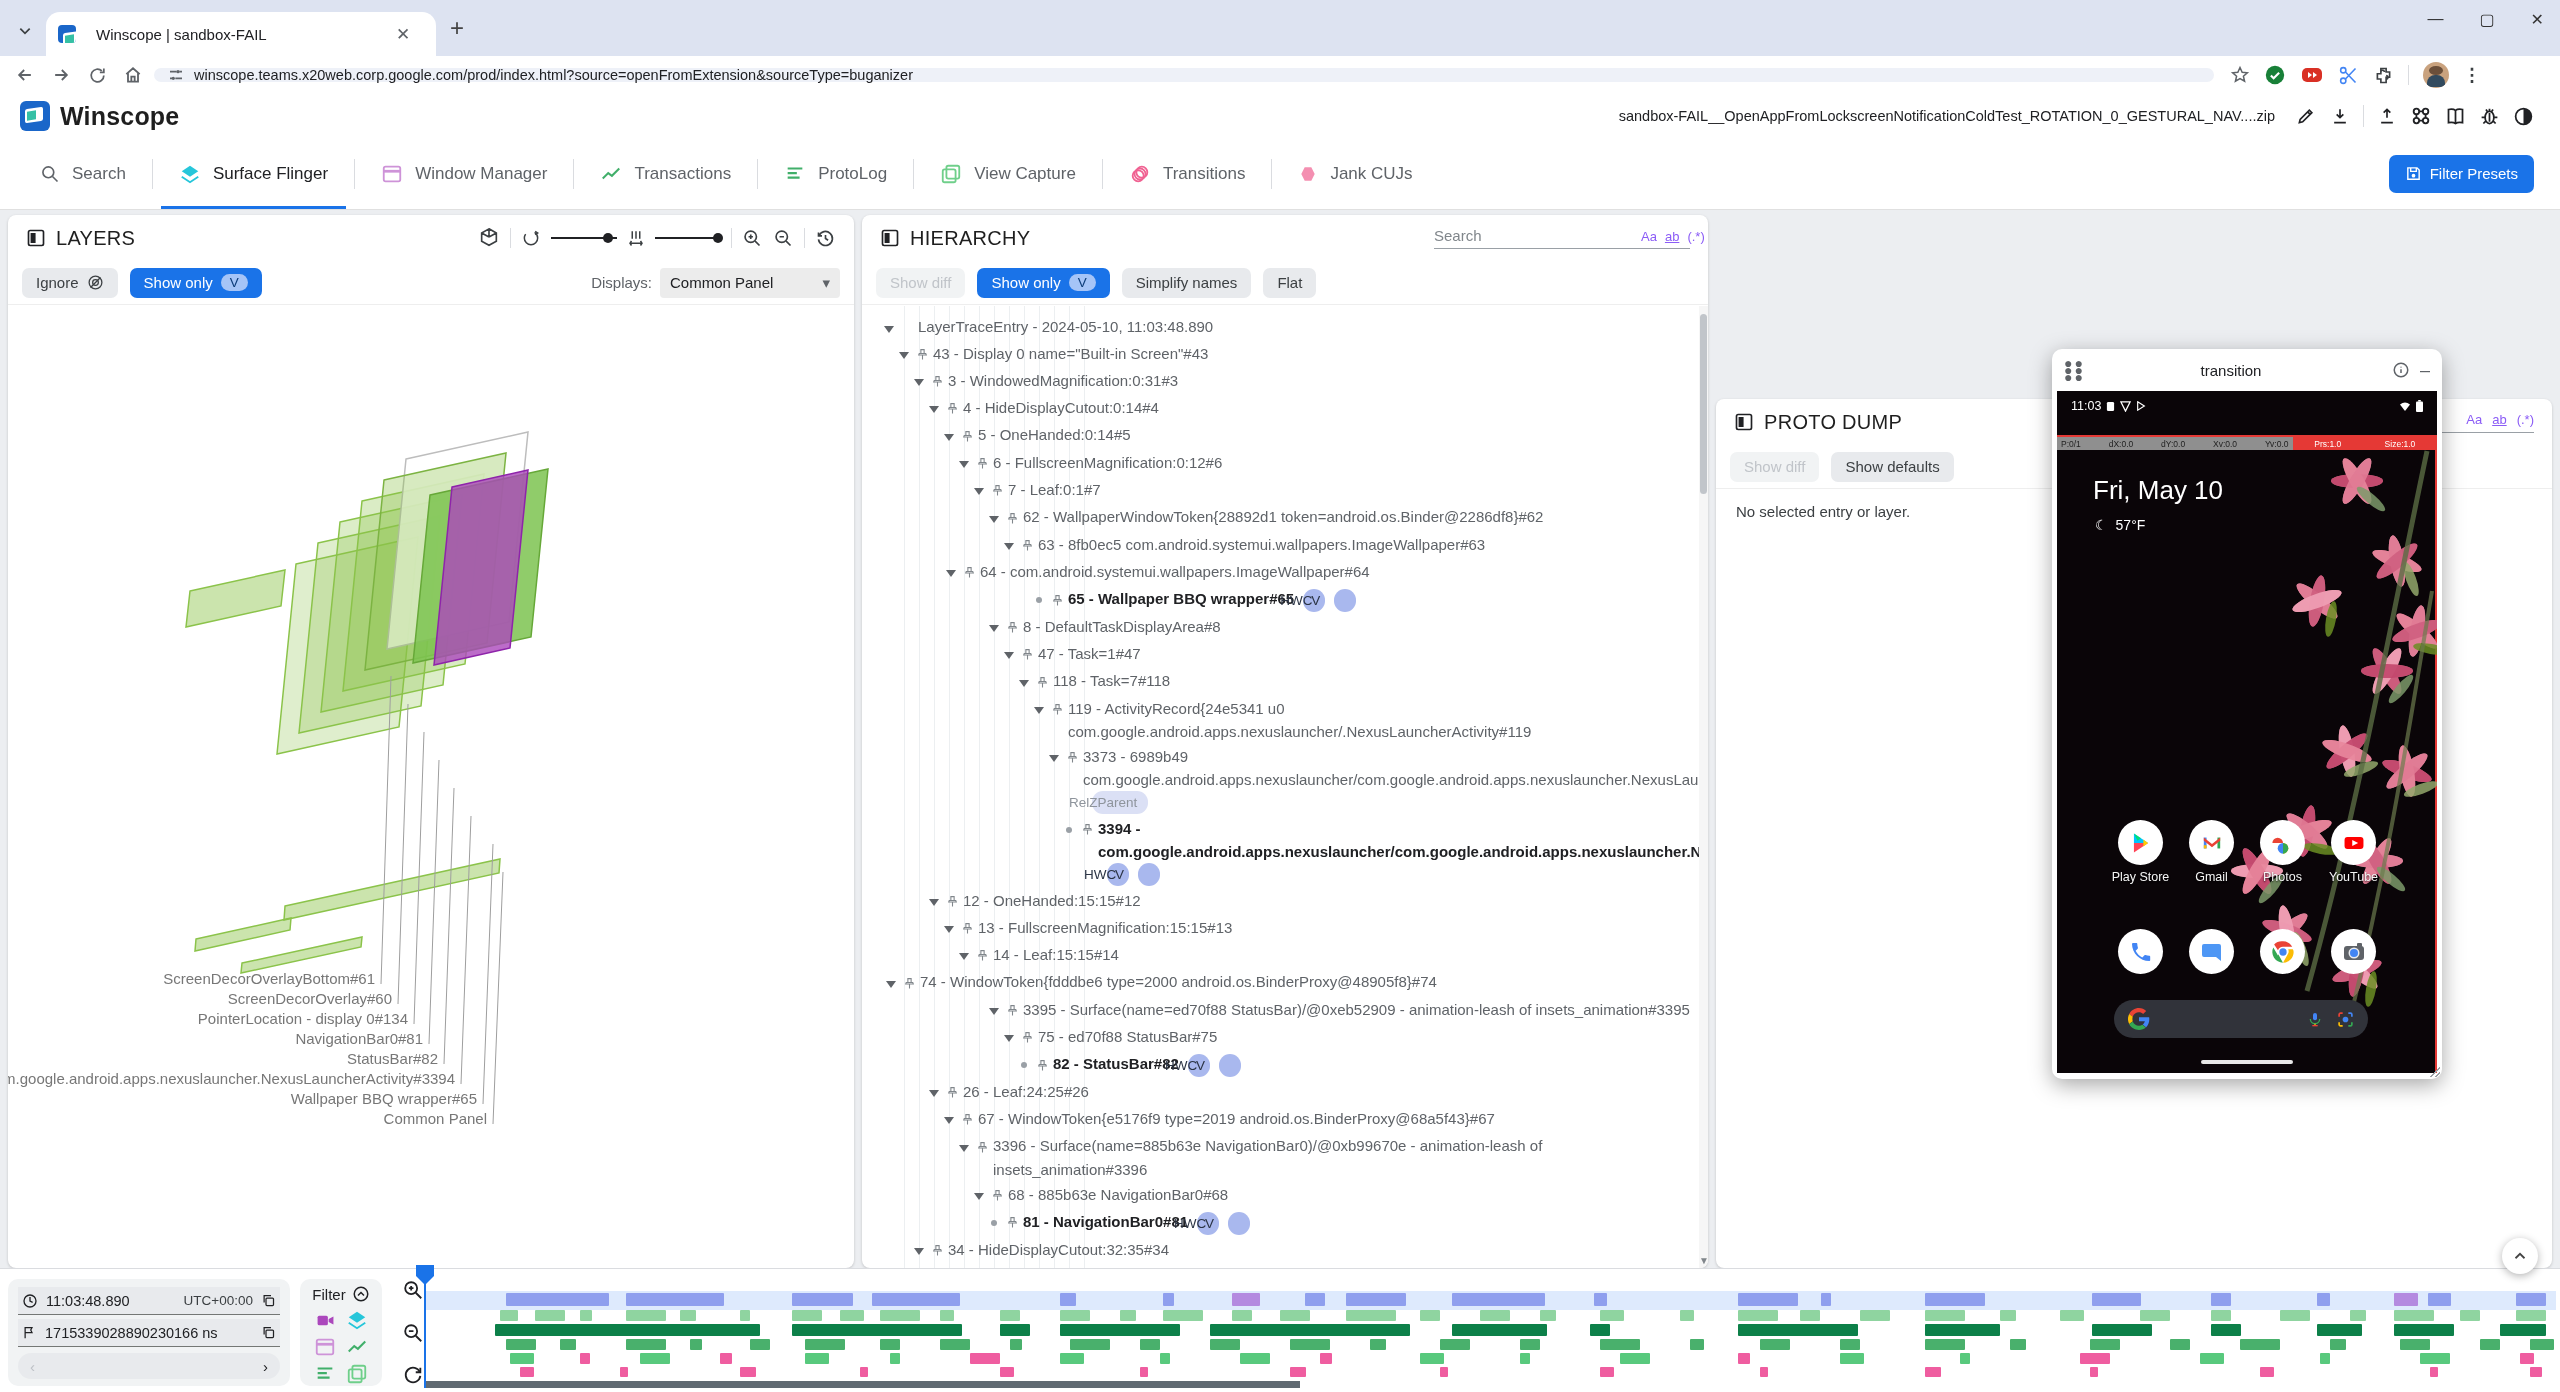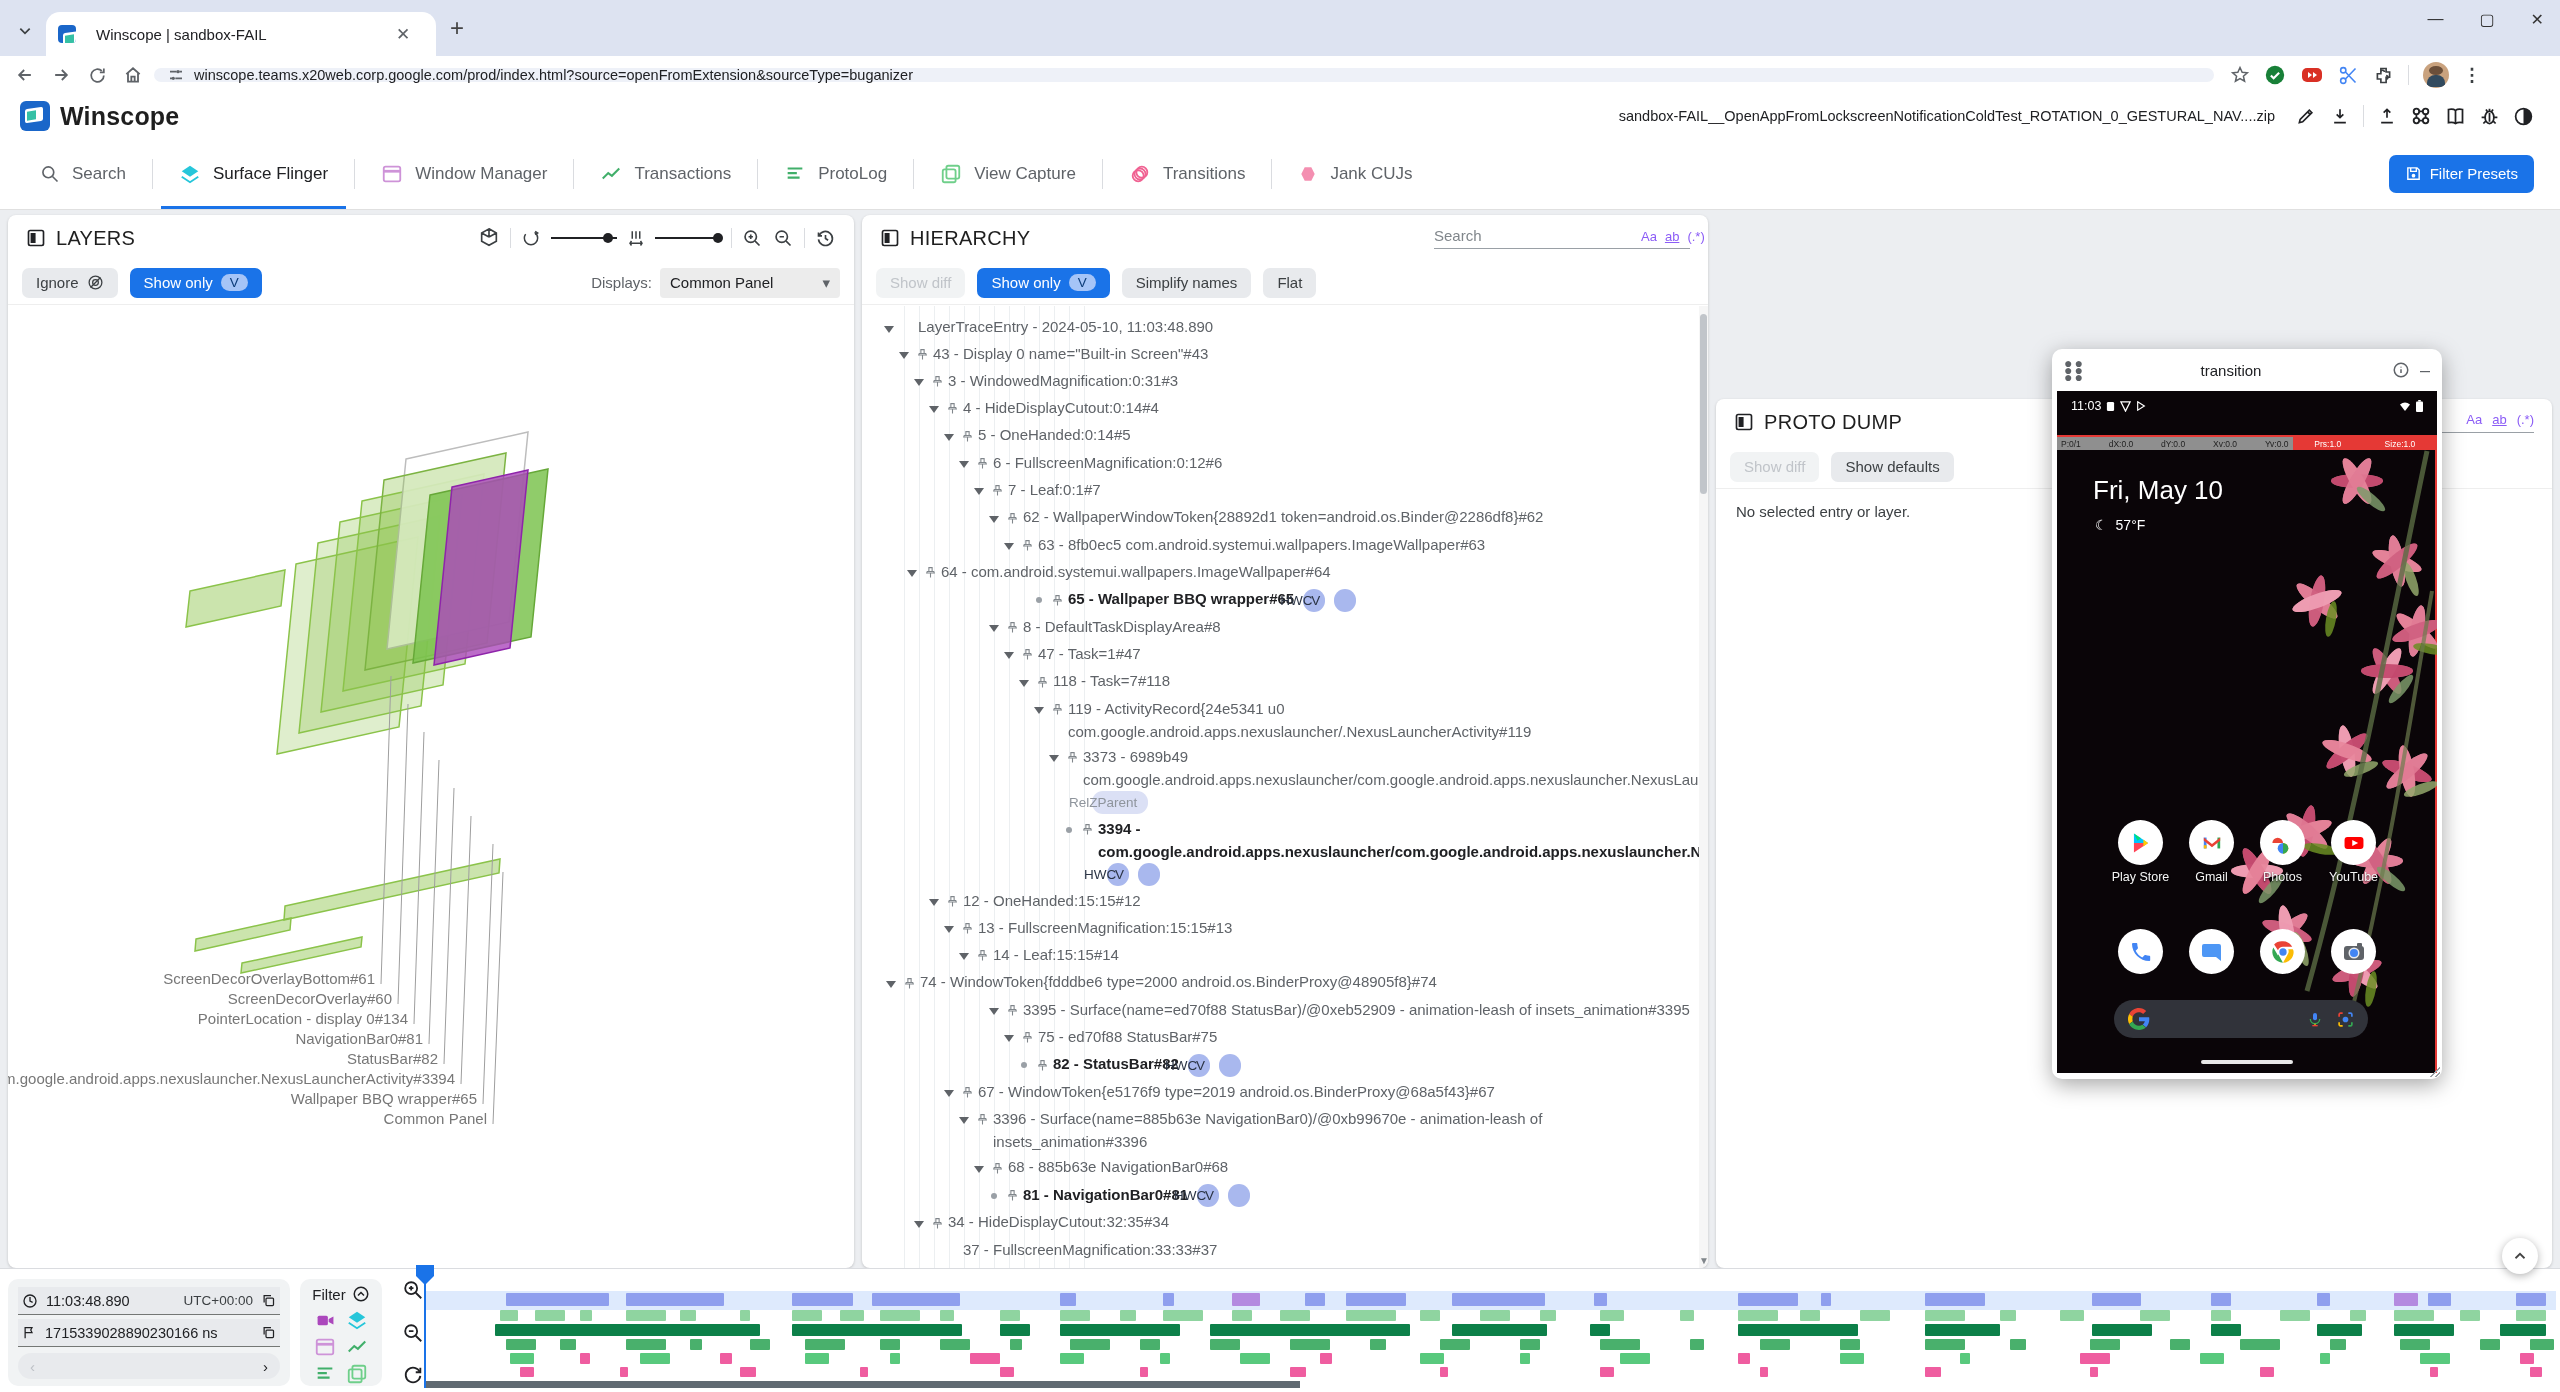--- a/index.html
+++ b/index.html
@@ -529,21 +529,21 @@
               </svg></span></span><span>6 - FullscreenMagnification:0:12#6</span></div>
         <div class="trow" style="padding-left:146px;text-indent:-34px"><span class="lead"><span class="arrow"></span><span class="pin"><svg width="13" height="13" viewBox="0 0 24 24" fill="none" stroke="currentColor" stroke-width="2">
                 <path d="M8 3h8M9 3v7M15 3v7M6 10h12l1 3H5zM12 13v8"></path>
               </svg></span></span><span>7 - Leaf:0:1#7</span></div>
         <div class="trow" style="padding-left:161px;text-indent:-34px"><span class="lead"><span class="arrow"></span><span class="pin"><svg width="13" height="13" viewBox="0 0 24 24" fill="none" stroke="currentColor" stroke-width="2">
                 <path d="M8 3h8M9 3v7M15 3v7M6 10h12l1 3H5zM12 13v8"></path>
               </svg></span></span><span>62 - WallpaperWindowToken{28892d1 token=android.os.Binder@2286df8}#62</span></div>
         <div class="trow" style="padding-left:176px;text-indent:-34px"><span class="lead"><span class="arrow"></span><span class="pin"><svg width="13" height="13" viewBox="0 0 24 24" fill="none" stroke="currentColor" stroke-width="2">
                 <path d="M8 3h8M9 3v7M15 3v7M6 10h12l1 3H5zM12 13v8"></path>
               </svg></span></span><span>63 - 8fb0ec5 com.android.systemui.wallpapers.ImageWallpaper#63</span></div>
-        <div class="trow" style="padding-left:79px;text-indent:-34px"><span class="lead"><span class="arrow"></span><span class="pin"><svg width="13" height="13" viewBox="0 0 24 24" fill="none" stroke="currentColor" stroke-width="2">
+        <div class="trow" style="padding-left:118px;text-indent:-34px"><span class="lead"><span class="arrow"></span><span class="pin"><svg width="13" height="13" viewBox="0 0 24 24" fill="none" stroke="currentColor" stroke-width="2">
                 <path d="M8 3h8M9 3v7M15 3v7M6 10h12l1 3H5zM12 13v8"></path>
               </svg></span></span><span>64 - com.android.systemui.wallpapers.ImageWallpaper#64</span></div>
         <div class="trow bold" style="padding-left:206px;text-indent:-34px"><span class="lead"><span class="dot"></span><span class="pin"><svg width="13" height="13" viewBox="0 0 24 24" fill="none" stroke="currentColor" stroke-width="2">
                 <path d="M8 3h8M9 3v7M15 3v7M6 10h12l1 3H5zM12 13v8"></path>
               </svg></span></span><span>65 - Wallpaper BBQ wrapper#65</span><span class="tchip">HWC</span><span class="tchip">V</span></div>
         <div class="trow" style="padding-left:161px;text-indent:-34px"><span class="lead"><span class="arrow"></span><span class="pin"><svg width="13" height="13" viewBox="0 0 24 24" fill="none" stroke="currentColor" stroke-width="2">
                 <path d="M8 3h8M9 3v7M15 3v7M6 10h12l1 3H5zM12 13v8"></path>
               </svg></span></span><span>8 - DefaultTaskDisplayArea#8</span></div>
         <div class="trow" style="padding-left:176px;text-indent:-34px"><span class="lead"><span class="arrow"></span><span class="pin"><svg width="13" height="13" viewBox="0 0 24 24" fill="none" stroke="currentColor" stroke-width="2">
                 <path d="M8 3h8M9 3v7M15 3v7M6 10h12l1 3H5zM12 13v8"></path>
@@ -574,20 +574,23 @@
               </svg></span></span><span>74 - WindowToken{fdddbe6 type=2000 android.os.BinderProxy@48905f8}#74</span></div>
         <div class="trow" style="padding-left:161px;text-indent:-34px"><span class="lead"><span class="arrow"></span><span class="pin"><svg width="13" height="13" viewBox="0 0 24 24" fill="none" stroke="currentColor" stroke-width="2">
                 <path d="M8 3h8M9 3v7M15 3v7M6 10h12l1 3H5zM12 13v8"></path>
               </svg></span></span><span>3395 - Surface(name=ed70f88 StatusBar)/@0xeb52909 - animation-leash of insets_animation#3395</span></div>
         <div class="trow" style="padding-left:176px;text-indent:-34px"><span class="lead"><span class="arrow"></span><span class="pin"><svg width="13" height="13" viewBox="0 0 24 24" fill="none" stroke="currentColor" stroke-width="2">
                 <path d="M8 3h8M9 3v7M15 3v7M6 10h12l1 3H5zM12 13v8"></path>
               </svg></span></span><span>75 - ed70f88 StatusBar#75</span></div>
         <div class="trow bold" style="padding-left:191px;text-indent:-34px"><span class="lead"><span class="dot"></span><span class="pin"><svg width="13" height="13" viewBox="0 0 24 24" fill="none" stroke="currentColor" stroke-width="2">
                 <path d="M8 3h8M9 3v7M15 3v7M6 10h12l1 3H5zM12 13v8"></path>
               </svg></span></span><span>82 - StatusBar#82</span><span class="tchip">HWC</span><span class="tchip">V</span></div>
+        <div class="trow" style="padding-left:101px;text-indent:-34px"><span class="lead"><span class="arrow"></span><span class="pin"><svg width="13" height="13" viewBox="0 0 24 24" fill="none" stroke="currentColor" stroke-width="2">
+                <path d="M8 3h8M9 3v7M15 3v7M6 10h12l1 3H5zM12 13v8"></path>
+              </svg></span></span><span>26 - Leaf:24:25#26</span></div>
         <div class="trow" style="padding-left:116px;text-indent:-34px"><span class="lead"><span class="arrow"></span><span class="pin"><svg width="13" height="13" viewBox="0 0 24 24" fill="none" stroke="currentColor" stroke-width="2">
                 <path d="M8 3h8M9 3v7M15 3v7M6 10h12l1 3H5zM12 13v8"></path>
               </svg></span></span><span>67 - WindowToken{e5176f9 type=2019 android.os.BinderProxy@68a5f43}#67</span></div>
         <div class="trow" style="padding-left:131px;text-indent:-34px"><span class="lead"><span class="arrow"></span><span class="pin"><svg width="13" height="13" viewBox="0 0 24 24" fill="none" stroke="currentColor" stroke-width="2">
                 <path d="M8 3h8M9 3v7M15 3v7M6 10h12l1 3H5zM12 13v8"></path>
               </svg></span></span><span>3396 - Surface(name=885b63e NavigationBar0)/@0xb99670e - animation-leash of insets_animation#3396</span></div>
         <div class="trow" style="padding-left:146px;text-indent:-34px"><span class="lead"><span class="arrow"></span><span class="pin"><svg width="13" height="13" viewBox="0 0 24 24" fill="none" stroke="currentColor" stroke-width="2">
                 <path d="M8 3h8M9 3v7M15 3v7M6 10h12l1 3H5zM12 13v8"></path>
               </svg></span></span><span>68 - 885b63e NavigationBar0#68</span></div>
         <div class="trow bold" style="padding-left:161px;text-indent:-34px"><span class="lead"><span class="dot"></span><span class="pin"><svg width="13" height="13" viewBox="0 0 24 24" fill="none" stroke="currentColor" stroke-width="2">

